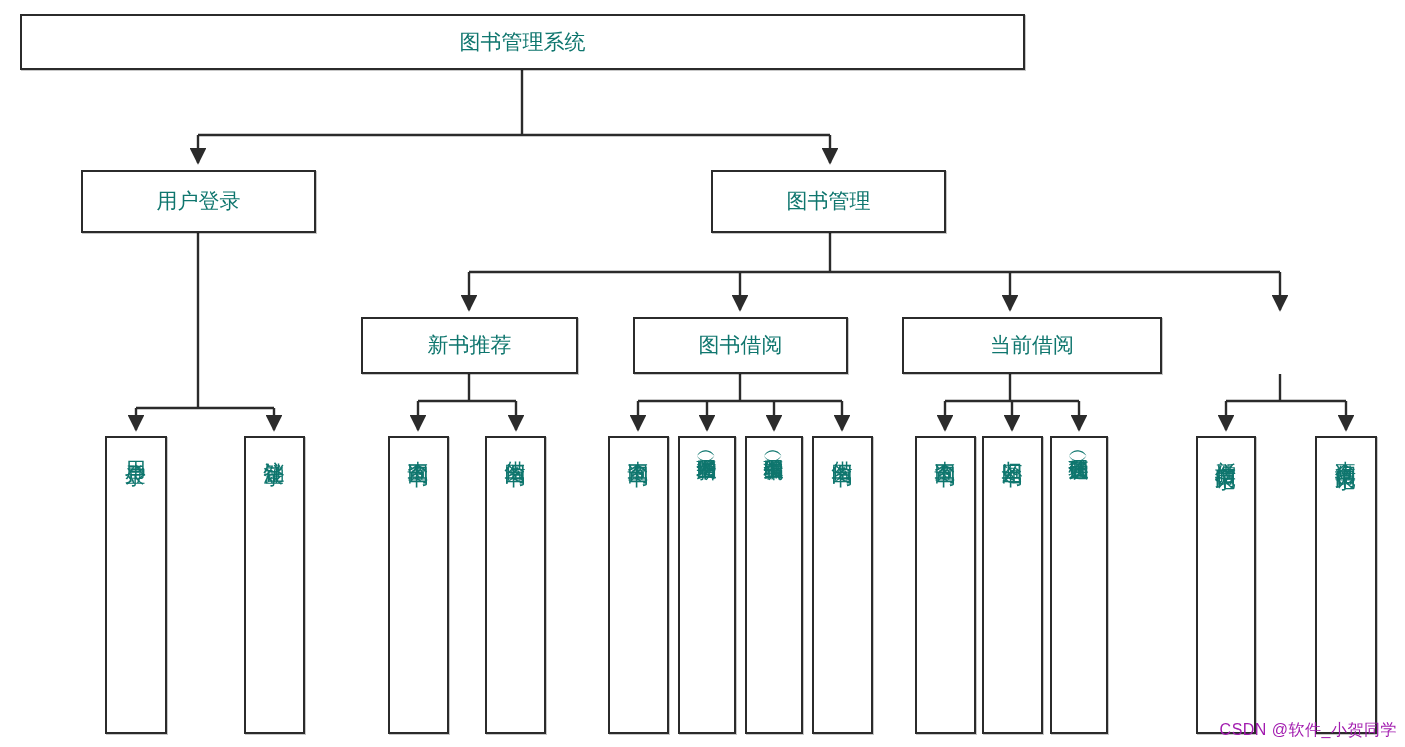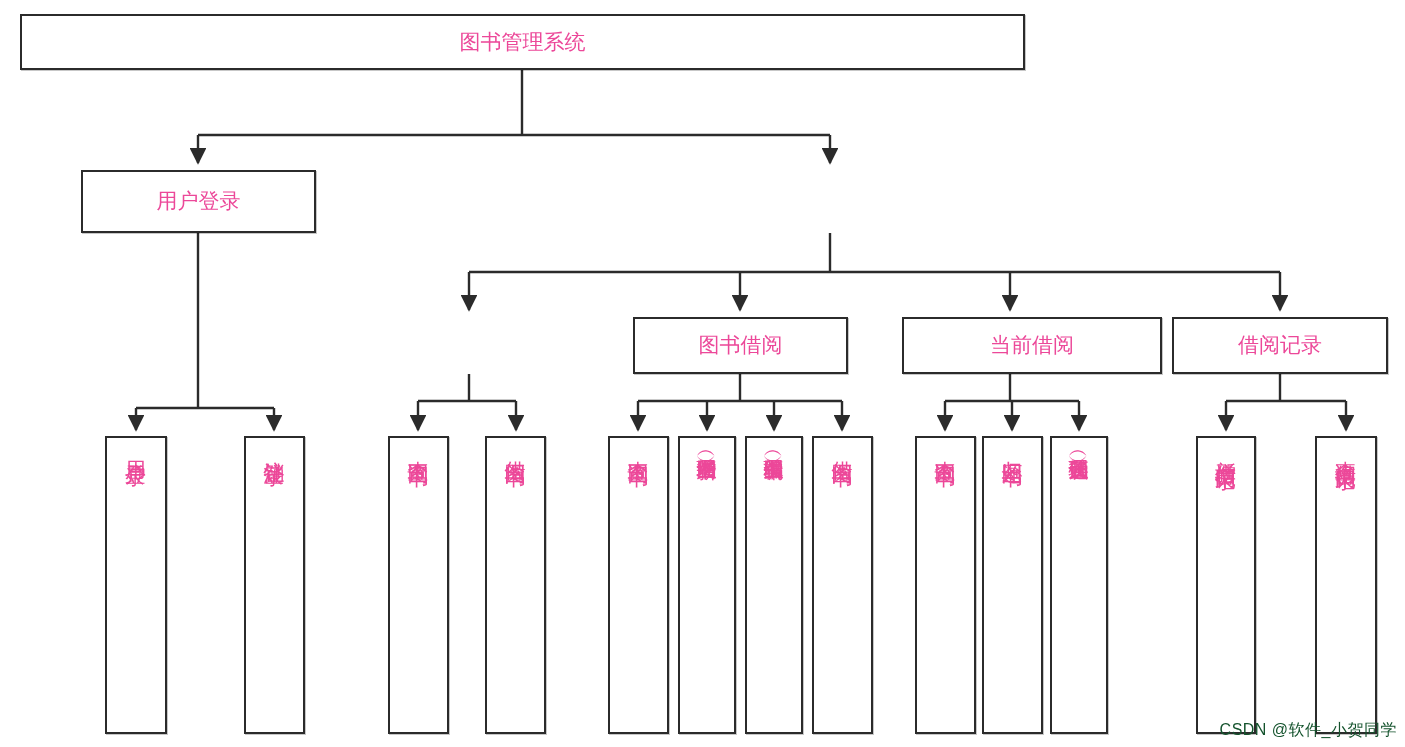--- a/index.html
+++ b/index.html
@@ -25,21 +25,21 @@
     height: 747px;
   }
   .node {
     position: absolute;
     box-sizing: border-box;
     border: 2px solid #2b2b2b;
     background: #ffffff;
     display: flex;
     align-items: center;
     justify-content: center;
-    color: #ec4899;
+    color: #0f766e;
     box-shadow: 1px 1px 0 0 rgba(0,0,0,0.22);
   }
   .node .label {
     display: block;
     text-align: center;
     line-height: 1.25;
     white-space: nowrap;
   }
   .node.horizontal .label {
     font-size: 21px;
@@ -59,21 +59,21 @@
   }
   .node.vertical.long .label {
     font-size: 20px;
     letter-spacing: 0px;
   }
   #watermark {
     position: absolute;
     right: 8px;
     bottom: 6px;
     font-size: 16px;
-    color: #14532d;
+    color: #a21caf;
     letter-spacing: 0.5px;
     user-select: none;
   }
 </style>
 </head>
 <body>
 
 <div id="canvas">
 
   <svg id="edges" viewBox="0 0 1405 747" xmlns="http://www.w3.org/2000/svg">
@@ -126,29 +126,32 @@
     </g>
   </svg>
 
   <div class="node horizontal" style="left:20px; top:14px; width:1005px; height:56px;">
     <span class="label">图书管理系统</span>
   </div>
 
   <div class="node horizontal" style="left:81px; top:170px; width:235px; height:63px;">
     <span class="label">用户登录</span>
   </div>
+  <div class="node horizontal" style="left:711px; top:170px; width:235px; height:63px;">
+    <span class="label">图书管理</span>
+  </div>
 
+  <div class="node horizontal" style="left:361px; top:317px; width:217px; height:57px;">
+    <span class="label">新书推荐</span>
+  </div>
   <div class="node horizontal" style="left:633px; top:317px; width:215px; height:57px;justify-content:center;">
     <span class="label">图书借阅</span>
   </div>
   <div class="node horizontal" style="left:902px; top:317px; width:260px; height:57px;">
     <span class="label">当前借阅</span>
-  </div>
-  <div class="node horizontal" style="left:1172px; top:317px; width:216px; height:57px;">
-    <span class="label">借阅记录</span>
   </div>
 
   <div class="node vertical" style="left:105px; top:436px; width:62px; height:298px;">
     <span class="label">用户登录</span>
   </div>
   <div class="node vertical" style="left:244px; top:436px; width:61px; height:298px;">
     <span class="label">注销登录</span>
   </div>
   <div class="node vertical" style="left:388px; top:436px; width:61px; height:298px;">
     <span class="label">查询图书</span>

